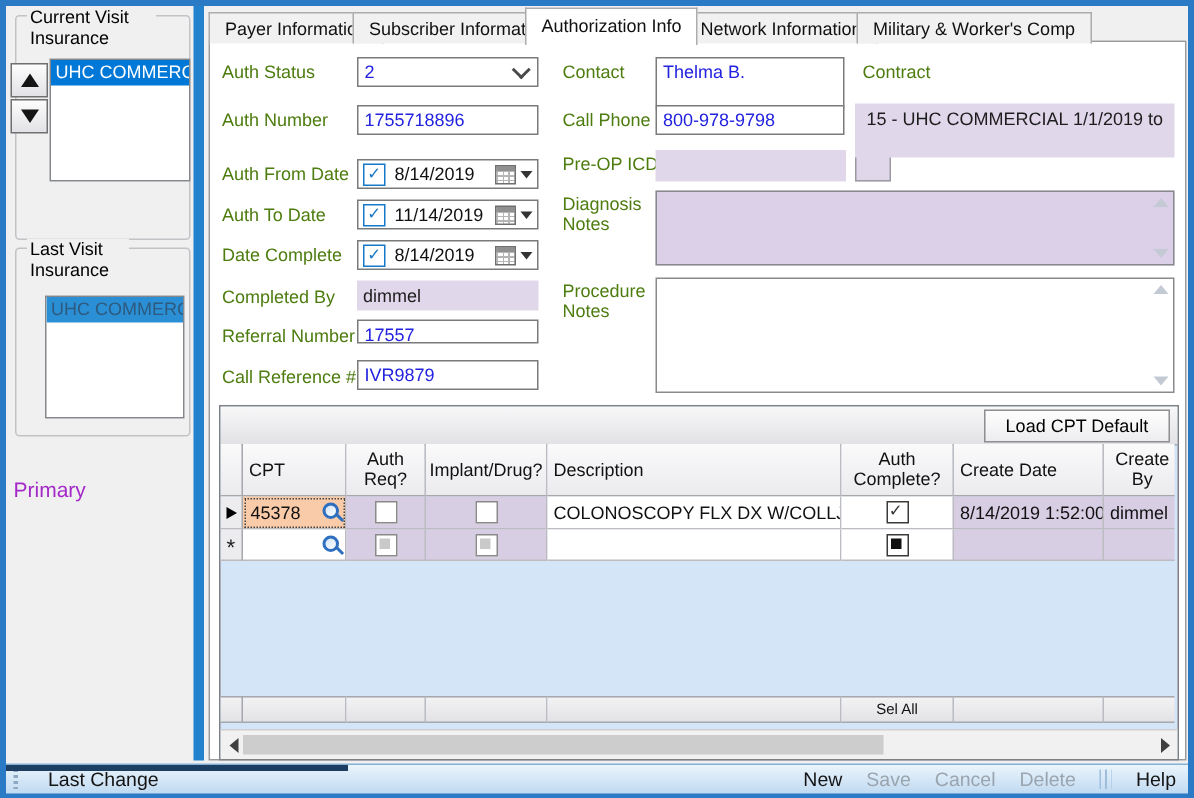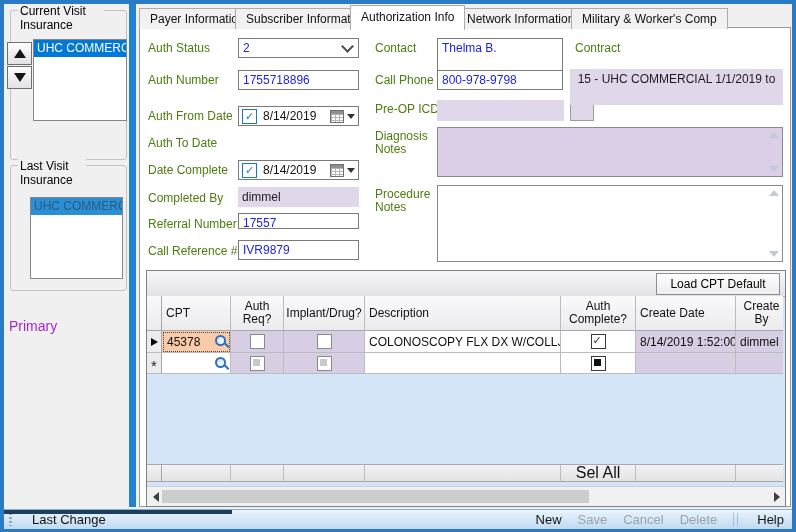--- a/index.html
+++ b/index.html
@@ -55,21 +55,21 @@
   .tri-right{width:0;height:0;border-left:7px solid #000;border-top:4px solid transparent;border-bottom:4px solid transparent;}
   .newstar{font-size:15px;color:#222;line-height:8px;margin-top:5px;}
   .mag{position:relative;width:15px;height:15px;flex:0 0 auto;margin-left:auto;margin-right:1px;}
   .mag::before{content:"";position:absolute;left:1px;top:1px;width:7px;height:7px;border:2px solid #2e6fc0;border-radius:50%;background:linear-gradient(135deg,#cfe4f7,#fff);}
   .mag::after{content:"";position:absolute;right:1px;bottom:1px;width:6px;height:2px;background:#2e6fc0;transform:rotate(45deg);transform-origin:right bottom;}
   .gcb{width:13px;height:13px;border:1px solid #8a8a8a;background:#fff;margin:0 auto;position:relative;flex:0 0 auto;}
   .gcb.dark{border:1px solid #3a3a3a;}
   .gcb.checked::after{content:"✓";position:absolute;left:1px;top:-1px;font-size:11px;color:#333;}
   .gcb.disabled::after{content:"";position:absolute;left:2px;top:2px;width:7px;height:7px;background:#c9c9c9;}
   .gcb.indet::after{content:"";position:absolute;left:2px;top:2px;width:7px;height:7px;background:#101010;}
-  .gfoot{background:linear-gradient(#f2f2f3,#e3e3e6);border-top:1px solid #a8a8ac;border-bottom:1px solid #a8a8ac;display:flex;align-items:center;justify-content:center;font-size:16px;color:#111;}
+  .gfoot{background:linear-gradient(#f2f2f3,#e3e3e6);border-top:1px solid #a8a8ac;border-bottom:1px solid #a8a8ac;display:flex;align-items:center;justify-content:center;font-size:10px;color:#111;}
   .hscroll{position:absolute;left:0;right:0;bottom:0;height:19px;background:#f1f1f1;border-top:1px solid #d0d0d0;}
   .harrow{position:absolute;top:0;width:17px;height:19px;display:flex;align-items:center;justify-content:center;}
   .ha-l{width:0;height:0;border-top:5px solid transparent;border-bottom:5px solid transparent;border-right:6px solid #3f3f3f;}
   .ha-r{width:0;height:0;border-top:5px solid transparent;border-bottom:5px solid transparent;border-left:6px solid #3f3f3f;}
   .hthumb{position:absolute;left:15px;top:3px;width:427px;height:13px;background:#cdcdcd;}
   
   .toolbar{position:absolute;left:4px;right:4px;top:509px;height:19px;background:linear-gradient(#eaf4fc,#c0daf1);border-top:1px solid #86afd4;display:flex;align-items:center;font-size:13px;color:#141414;}
   .navyseg{position:absolute;left:0;top:506px;width:228px;height:4px;background:#1c3e63;z-index:4;}
   .grip{width:3px;height:13px;margin-left:5px;background:repeating-linear-gradient(#8fa8c2 0 2px, rgba(0,0,0,0) 2px 4px);}
   .tb-status{margin-left:20px;}
@@ -132,20 +132,28 @@
     <div class="field" style="left:234px;top:66px;width:121px;height:20px;">1755718896</div>
 
     <div class="datefield" style="left:234px;top:102px;width:121px;height:20px;">
       <span class="dcheck"></span>
       <span>8/14/2019</span>
       <span class="calwrap">
         <span class="cal"></span>
         <span class="caret"></span>
       </span>
     </div>
+    <div class="datefield" style="left:234px;top:129px;width:121px;height:20px;">
+      <span class="dcheck"></span>
+      <span>11/14/2019</span>
+      <span class="calwrap">
+        <span class="cal"></span>
+        <span class="caret"></span>
+      </span>
+    </div>
     <div class="datefield" style="left:234px;top:156px;width:121px;height:20px;">
       <span class="dcheck"></span>
       <span>8/14/2019</span>
       <span class="calwrap">
         <span class="cal"></span>
         <span class="caret"></span>
       </span>
     </div>
 
     <div class="flat" style="left:234px;top:183px;width:121px;height:20px;">dimmel</div>

